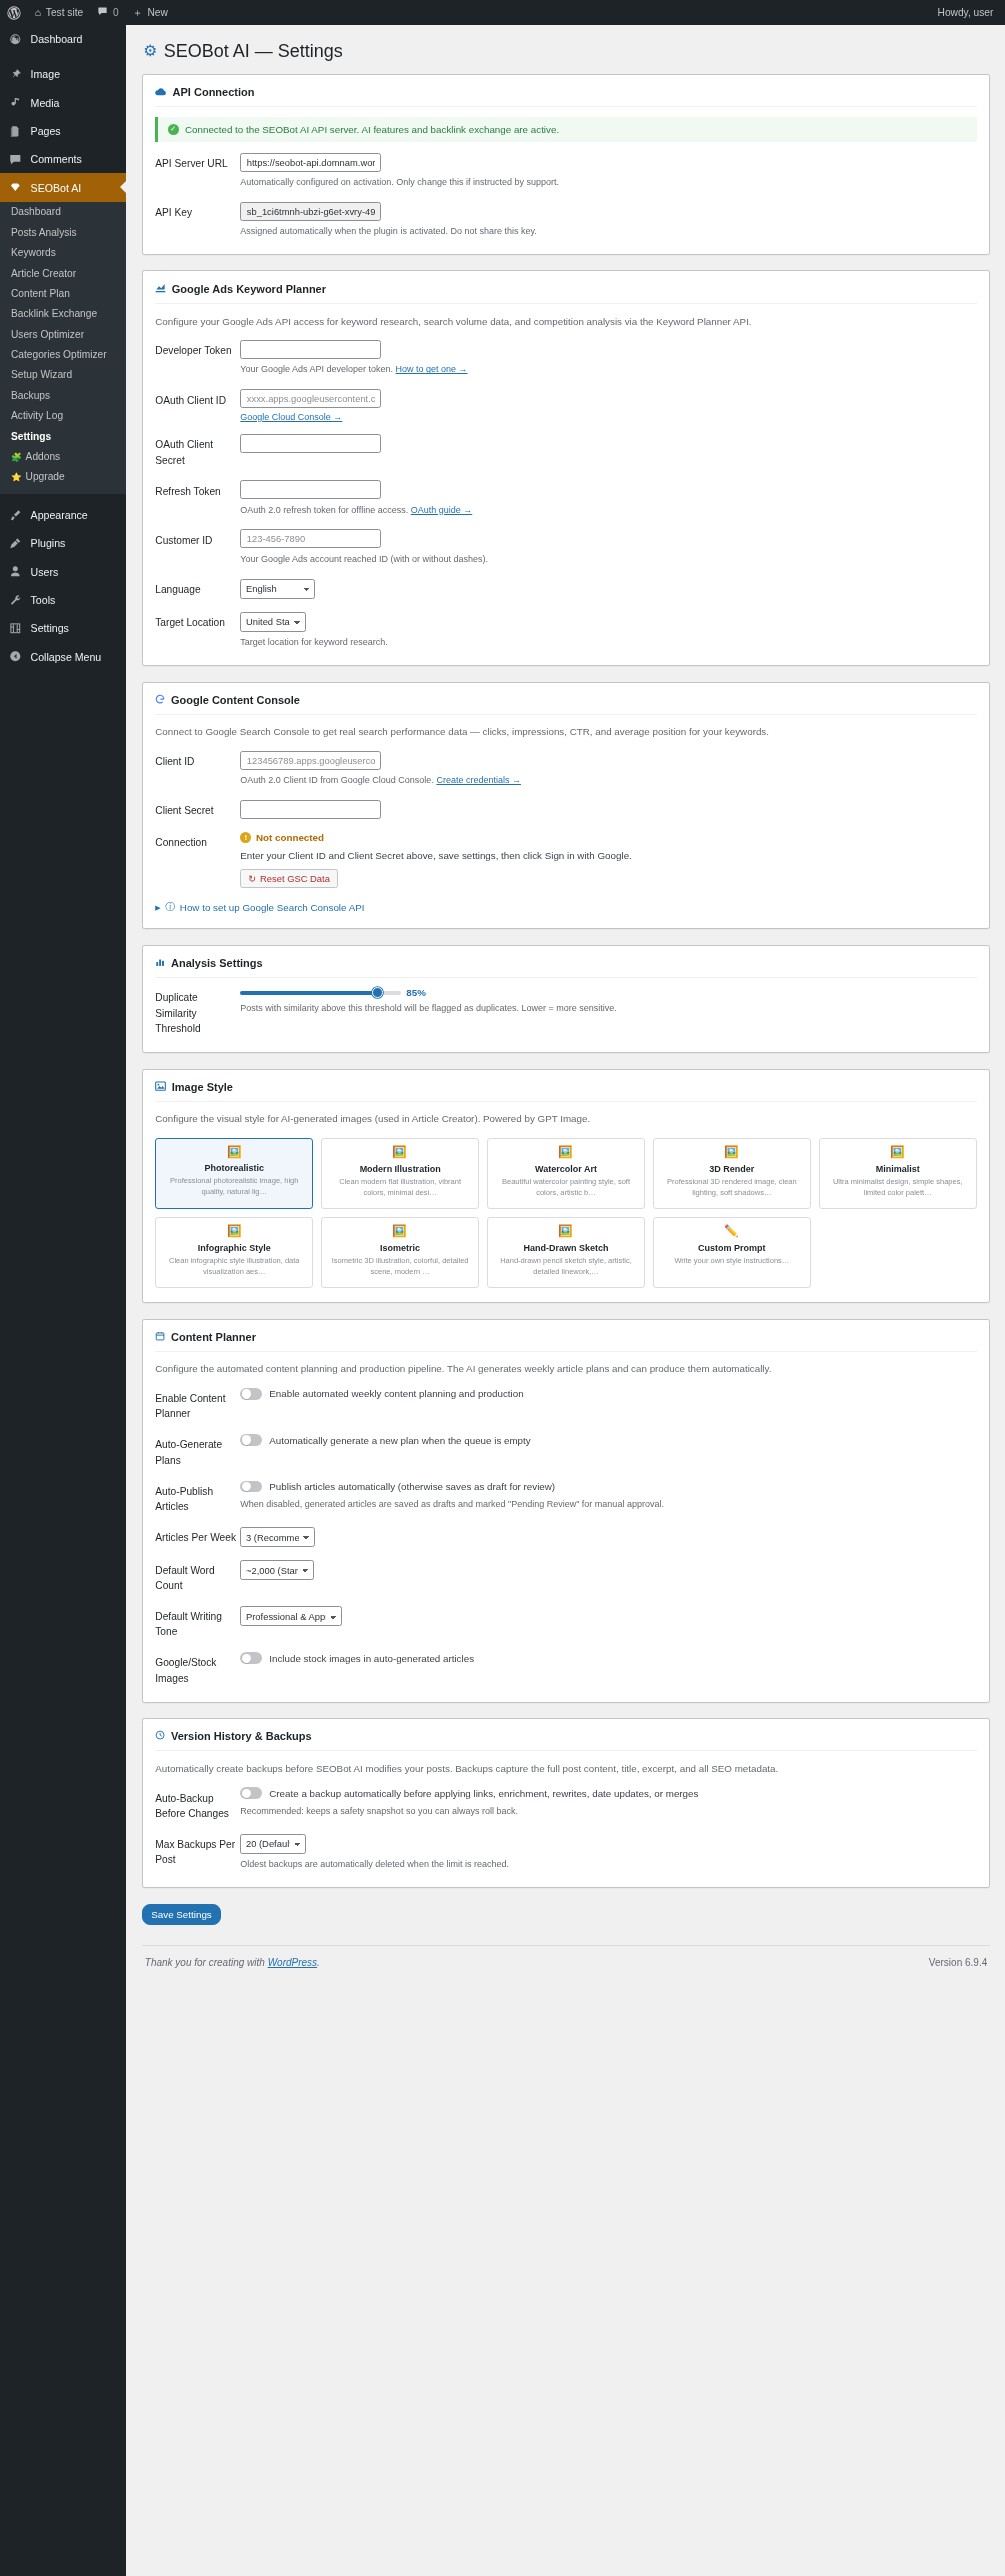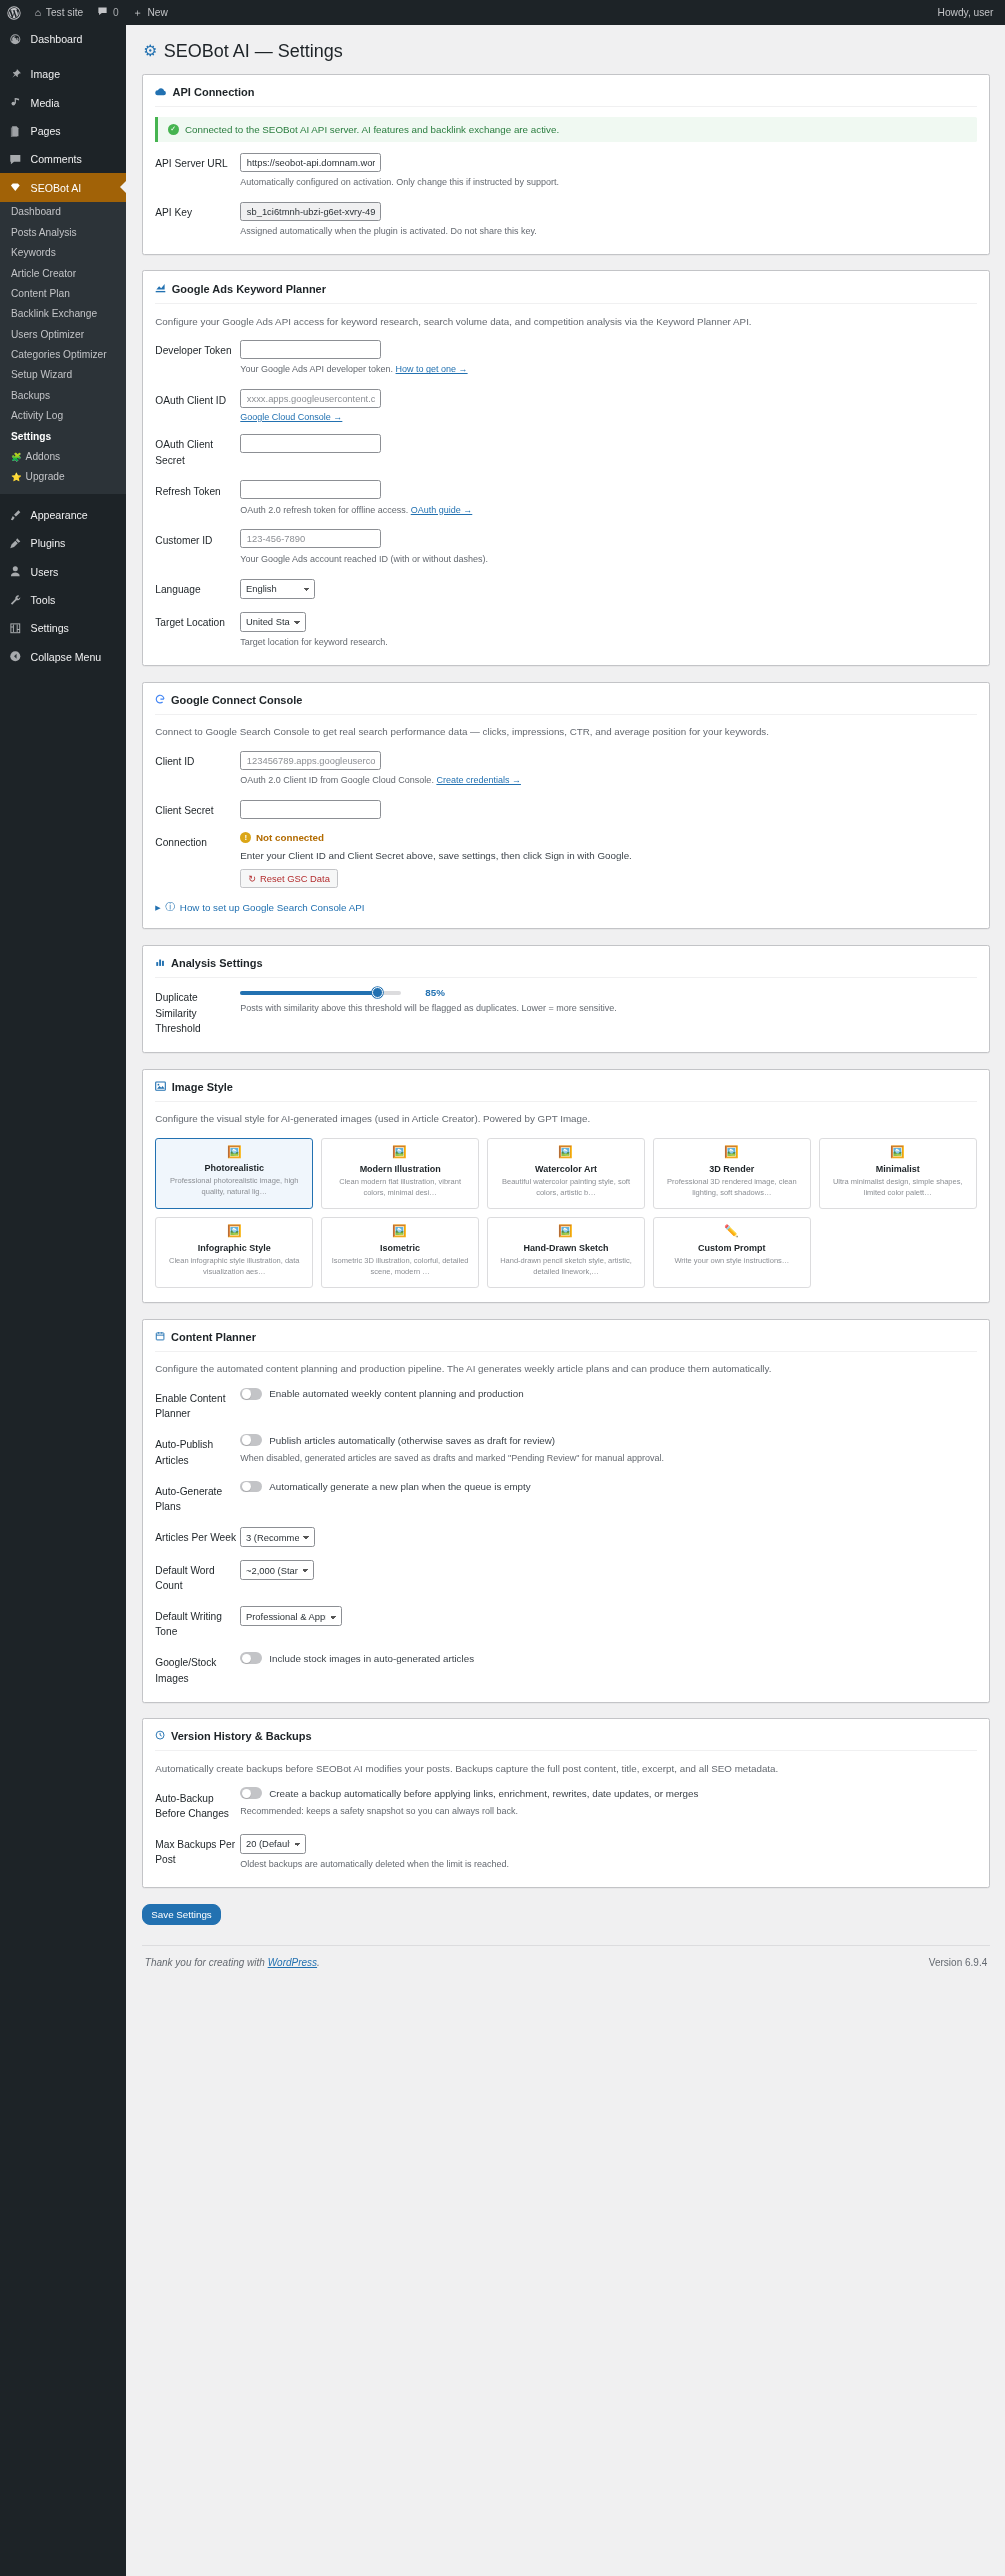--- a/index.html
+++ b/index.html
@@ -111,21 +111,21 @@
     display:inline-flex; align-items:center; gap:3.9px;
     background:#f6f7f7; border:0.8px solid #c3c4c7; color:#b32d2e;
     border-radius:2.4px; padding:3.1px 7px; font-size:9.4px; cursor:pointer;
     font-family:"Liberation Sans", sans-serif;
   }
   .disclosure { display:flex; align-items:center; gap:4.7px; color:#2271b1; font-size:9.8px; margin-top:12.6px; }
   .disclosure .tri { font-size:7px; }
   .disclosure .info { color:#2271b1; }
 
   
-  .sliderrow { display:flex; align-items:center; gap:24px; }
+  .sliderrow { display:flex; align-items:center; gap:5px; }
   .slider-track { position:relative; width:161px; height:3.9px; background:#dcdcde; border-radius:2.4px; }
   .slider-fill { position:absolute; left:0; top:0; height:3.9px; background:#2271b1; border-radius:2.4px; width:85%; }
   .slider-thumb { position:absolute; top:50%; margin-top:-5.5px; left:85%; margin-left:-5.5px; width:11px; height:11px; border-radius:50%; background:#2271b1; border:1.6px solid #fff; box-shadow:0 0 0 0.8px #2271b1; }
   .slider-val { color:#2271b1; font-weight:700; font-size:9.8px; }
 
   
   .style-grid { display:grid; grid-template-columns:repeat(5,1fr); gap:7.9px; }
   .style-card {
     border:0.8px solid #dcdcde; border-radius:3.1px; background:#fff;
     padding:8.6px 6.3px 9.4px 6.3px; text-align:center; cursor:pointer; min-height:49px;
@@ -457,21 +457,21 @@
     </div>
 
     
     <div class="card">
       <div class="card-head">
         <span class="ci">
           <svg width="10.2" height="10.2" viewBox="0 0 16 16" fill="none" stroke="#4285f4" stroke-width="1.8">
               <path d="M14 8a6 6 0 10-2 4.5M14 8H8.5"></path>
             </svg>
         </span>
-        <span>Google Connect Console</span>
+        <span>Google Content Console</span>
       </div>
       <div class="card-desc">Connect to Google Search Console to get real search performance data — clicks, impressions, CTR, and average position for your keywords.</div>
 
       <div class="frow">
         <div class="flabel">Client ID</div>
         <div class="fctl">
           <input type="text" class="wide" placeholder="123456789.apps.googleusercontent.com" style="">
           <div class="fhelp">
             <span>OAuth 2.0 Client ID from Google Cloud Console. </span><a class="link">Create credentials →</a>
           </div>
@@ -615,41 +615,41 @@
           <div class="tog-row">
             <div class="toggle">
                 <div class="knob"></div>
               </div>
             <span class="tog-text">Enable automated weekly content planning and production</span>
           </div>
         </div>
       </div>
 
       <div class="frow">
+        <div class="flabel">Auto-Generate Plans</div>
+        <div class="fctl">
+          <div class="tog-row">
+            <div class="toggle">
+                <div class="knob"></div>
+              </div>
+            <span class="tog-text">Automatically generate a new plan when the queue is empty</span>
+          </div>
+        </div>
+      </div>
+
+      <div class="frow">
         <div class="flabel">Auto-Publish Articles</div>
         <div class="fctl">
           <div class="tog-row">
             <div class="toggle">
                 <div class="knob"></div>
               </div>
             <span class="tog-text">Publish articles automatically (otherwise saves as draft for review)</span>
           </div>
           <div class="sub-note">When disabled, generated articles are saved as drafts and marked "Pending Review" for manual approval.</div>
-        </div>
-      </div>
-
-      <div class="frow">
-        <div class="flabel">Auto-Generate Plans</div>
-        <div class="fctl">
-          <div class="tog-row">
-            <div class="toggle">
-                <div class="knob"></div>
-              </div>
-            <span class="tog-text">Automatically generate a new plan when the queue is empty</span>
-          </div>
         </div>
       </div>
 
       <div class="frow">
         <div class="flabel">Articles Per Week</div>
         <div class="fctl">
           <select style="width:75px">
             <option>3 (Recommended)</option>
           </select>
         </div>

